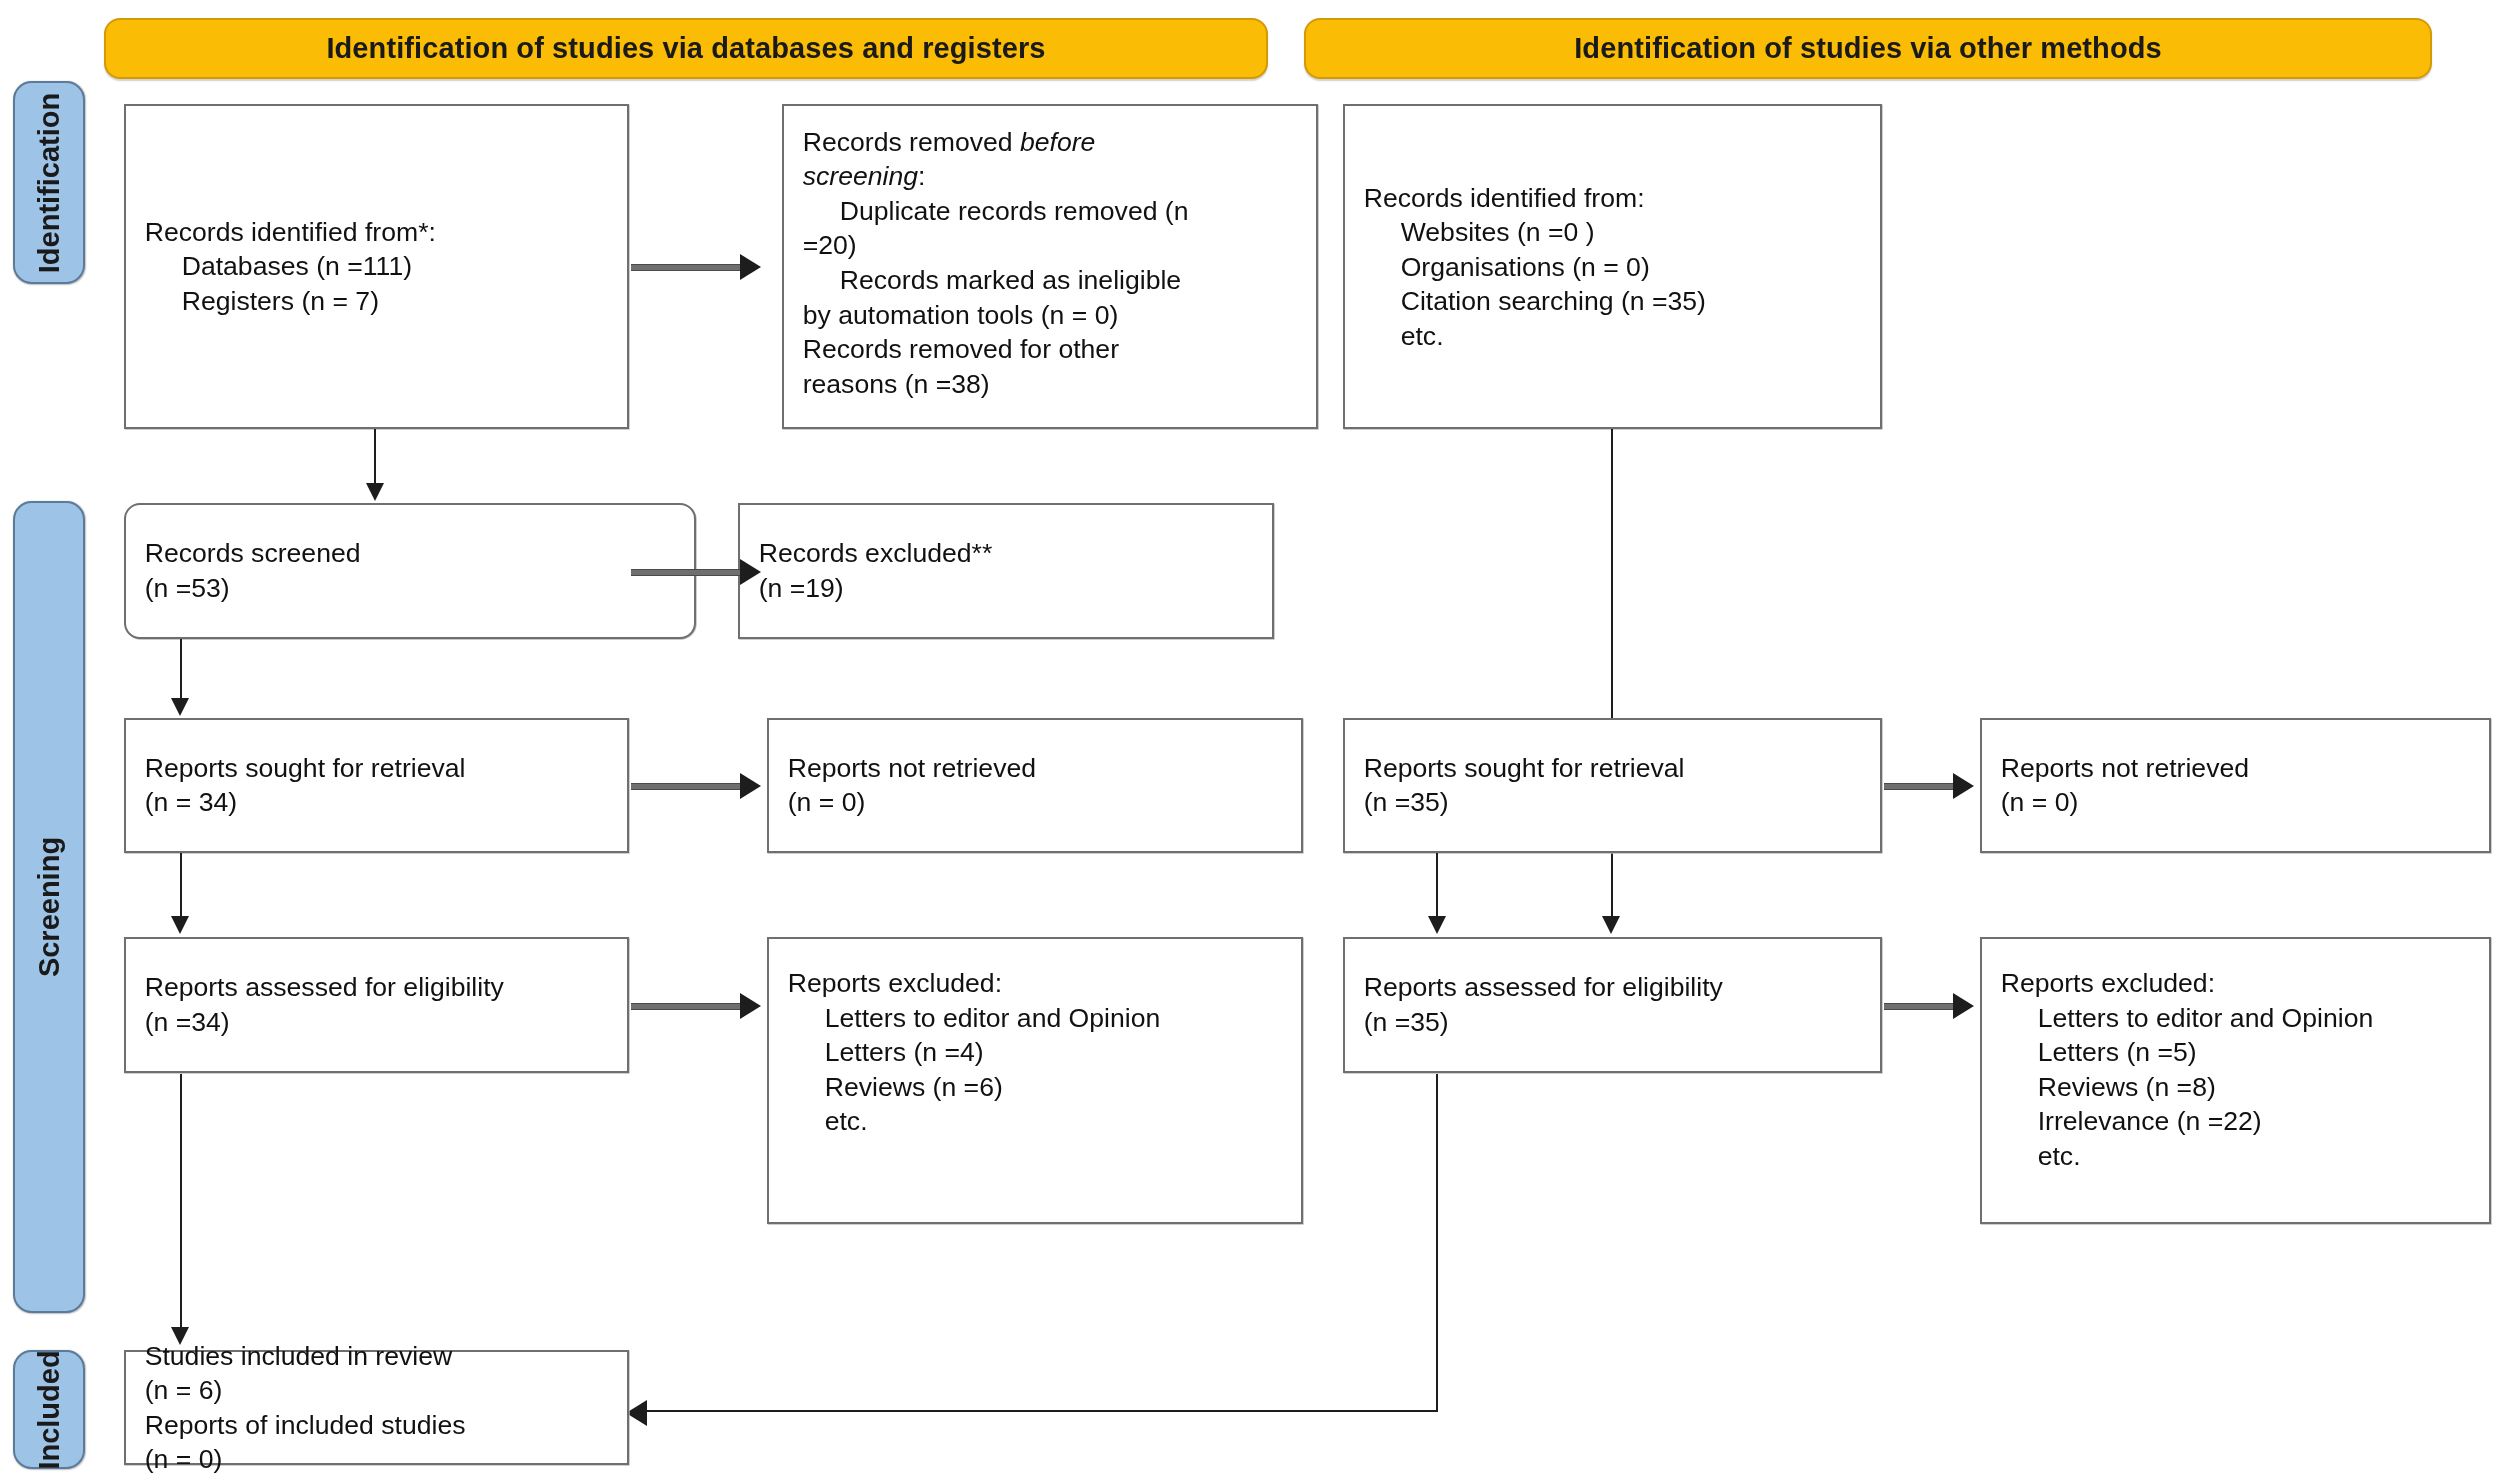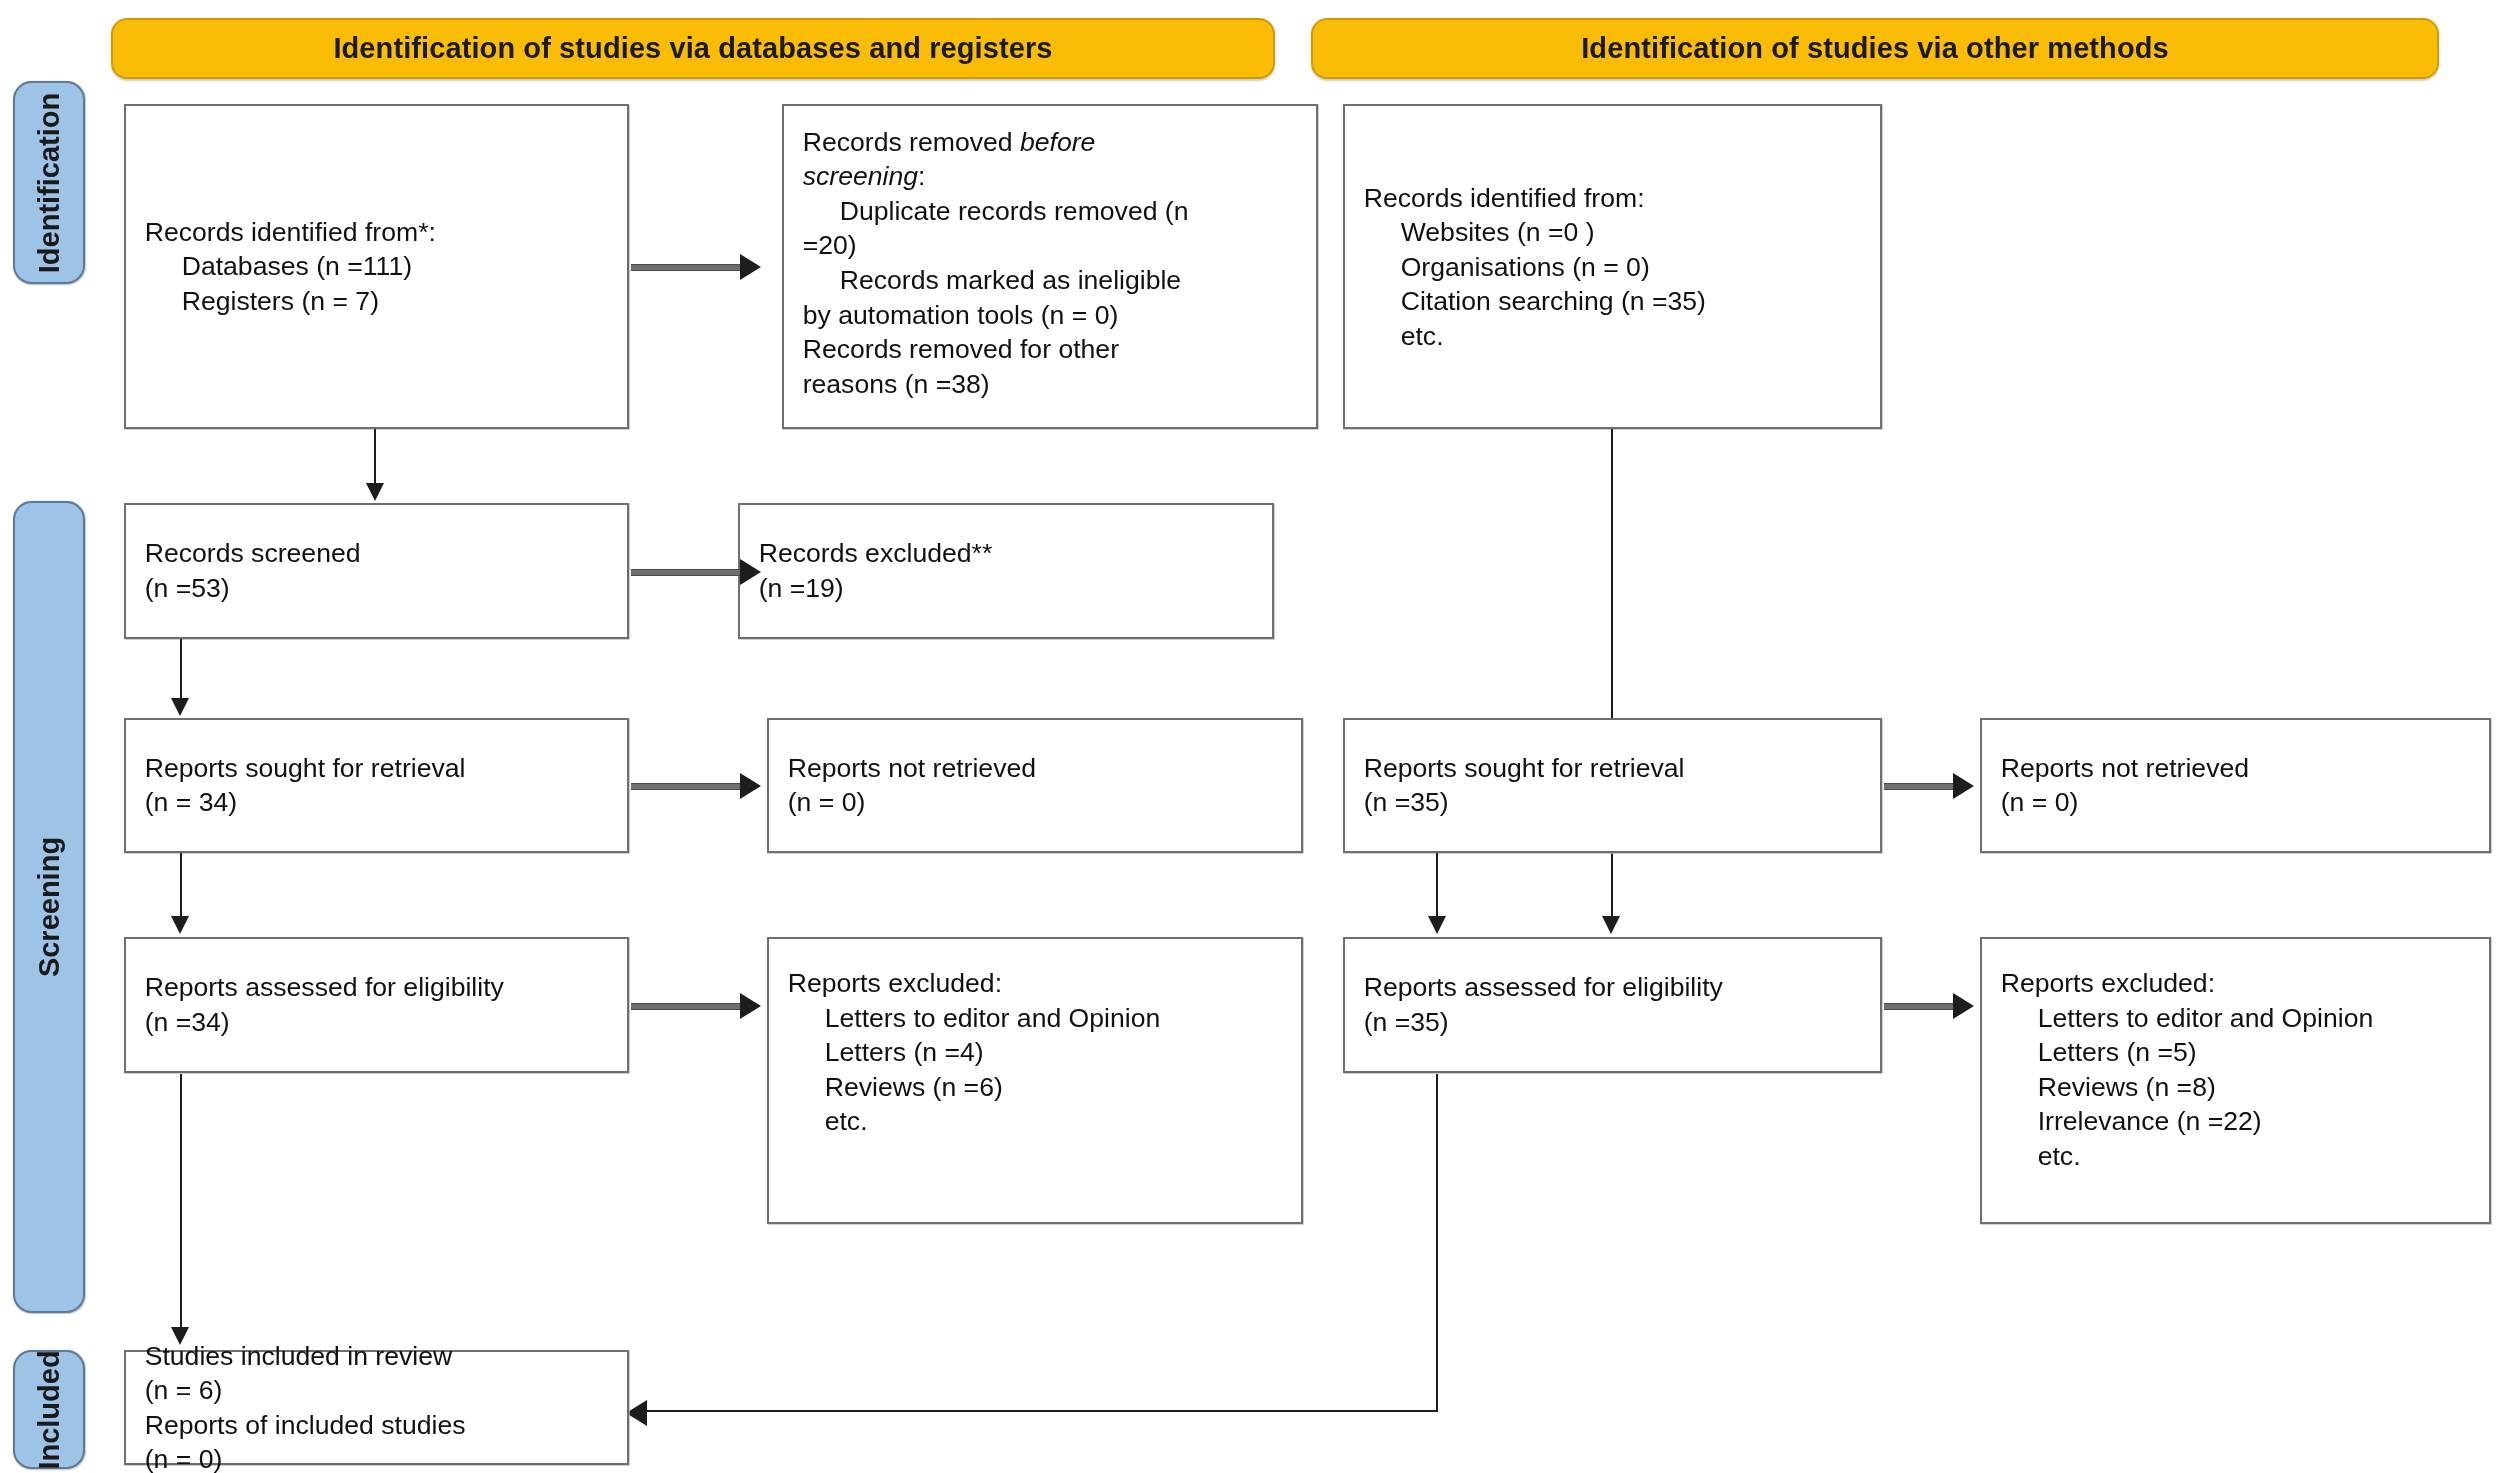--- a/index.html
+++ b/index.html
@@ -17,21 +17,20 @@
     position:absolute;
     background:#FBBC05;
     border:2.2px solid #D49A04;
     border-radius:16px;
     display:flex;align-items:center;justify-content:center;
     color:#1a1a1a;
     font-weight:bold;
     font-size:29px;
     letter-spacing:0.1px;
     box-shadow:0 1.4px 1.4px rgba(0,0,0,.18);
-    margin-left:7px;
   }
 
   
   .side{
     position:absolute;
     background:#9DC3E6;
     border:2.2px solid #5C7A99;
     border-radius:18.7px;
     box-shadow:0.7px 0.7px 1.4px rgba(0,0,0,.25);
   }
@@ -150,21 +149,21 @@
 
   <div class="hline thick" style="left:631px;top:264px;width:111px;"></div>
   <div class="arr-r" style="left:740px;top:254px;"></div>
 
   <div class="vline" style="left:374px;top:429px;height:55px;"></div>
   <div class="arr-d" style="left:366px;top:483px;"></div>
 
   <div class="vline" style="left:1611px;top:429px;height:488px;"></div>
   <div class="arr-d" style="left:1602px;top:916px;"></div>
 
-  <div class="box" style="left:124px;top:503px;width:505px;height:136px;">
+  <div class="box" style="left:124px;top:503px;width:572px;height:136px;border-radius:16px;">
     <div class="box-inner">
       <span class="ln">Records screened</span>
       <span class="ln">(n =53)</span>
     </div>
   </div>
 
   <div class="box" style="left:738px;top:503px;width:536px;height:136px;">
     <div class="box-inner">
       <span class="ln">Records excluded**</span>
       <span class="ln">(n =19)</span>

